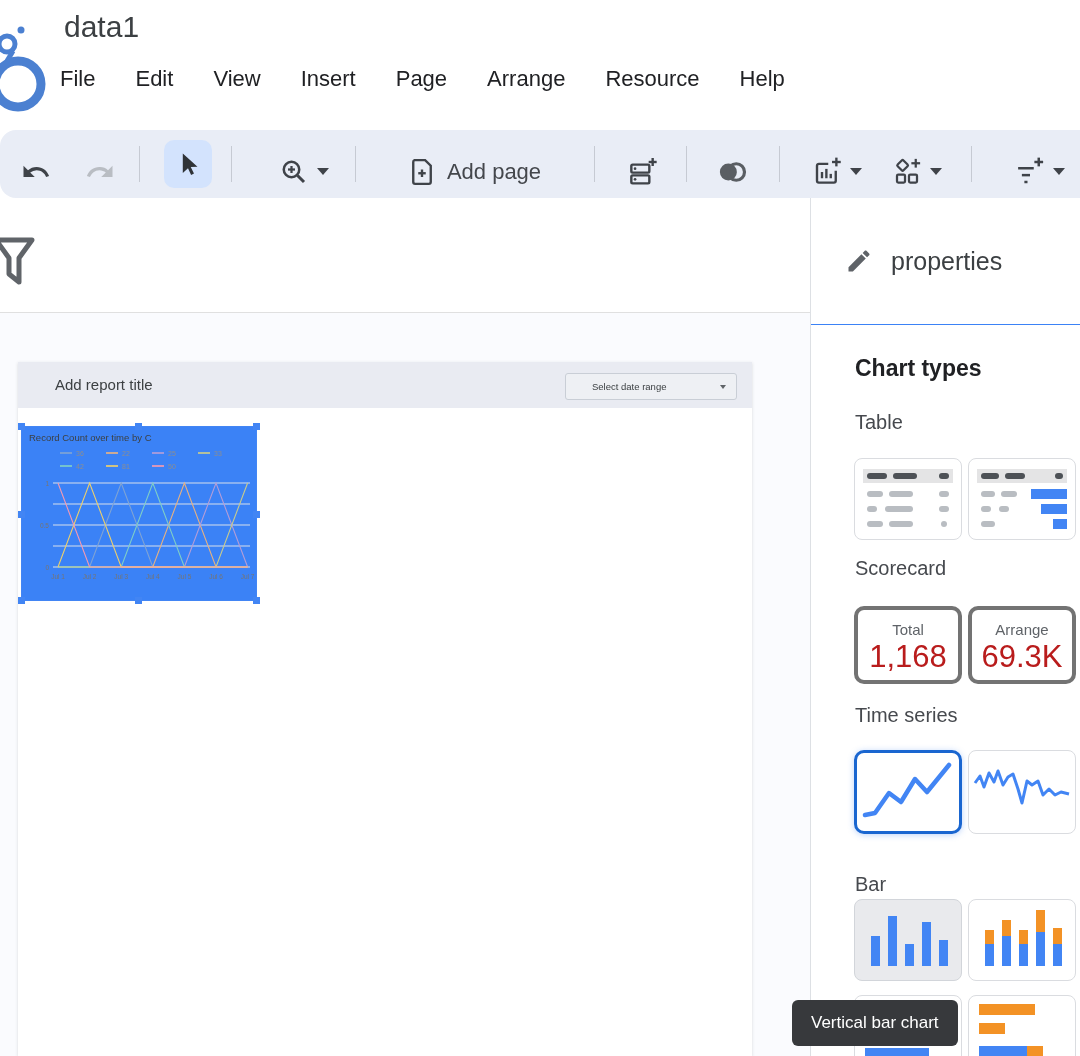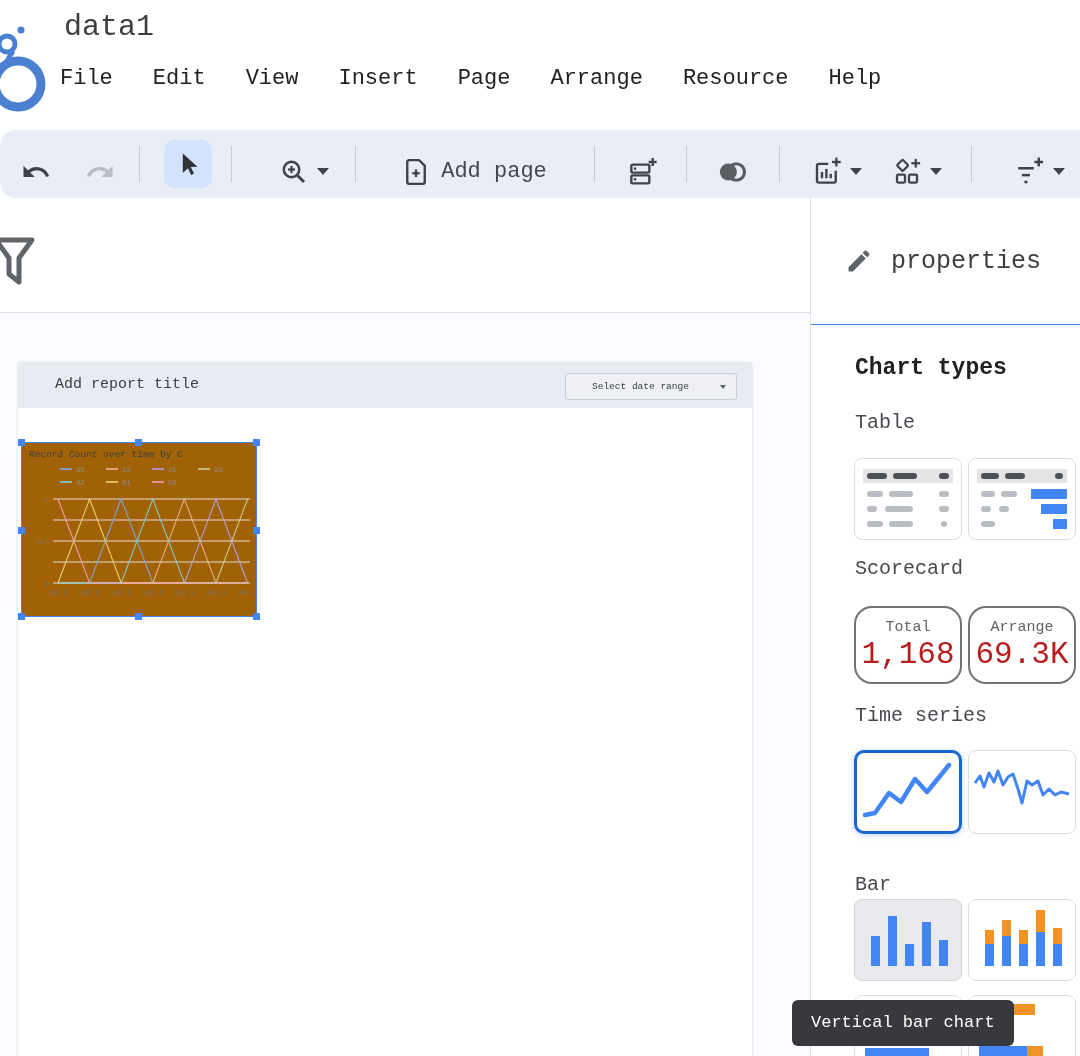--- a/index.html
+++ b/index.html
@@ -1,17 +1,17 @@
 <!DOCTYPE html>
 <html><head>
 <meta charset="utf-8">
 <style>
   html,body{margin:0;padding:0;}
   .app{position:relative;width:1080px;height:1056px;overflow:hidden;background:#fff;
-       font-family:Liberation Mono, monospace;color:#202124;}
+       font-family:Liberation Sans, sans-serif;color:#202124;}
   .abs{position:absolute;}
 
   
   .doc-title{position:absolute;left:64px;top:10px;font-size:30px;color:#3c4043;}
   .menubar{position:absolute;left:60px;top:66px;display:flex;gap:40px;font-size:22px;color:#202124;}
   .menubar span{cursor:default;}
 
   
   .toolbar{position:absolute;left:0;top:130px;width:1080px;height:68px;background:#e9edf6;
            border-radius:16px 0 0 16px;}
@@ -40,38 +40,38 @@
   .page{position:absolute;left:18px;top:49px;width:734px;height:694px;background:#fff;
         box-shadow:0 1px 3px rgba(60,64,67,.18);}
   .page-header{position:absolute;left:0;top:0;width:734px;height:46px;background:#e9ebf2;}
   .report-title{position:absolute;left:37px;top:14px;font-size:15px;color:#3c4043;}
   .date-btn{position:absolute;right:15px;top:11px;width:170px;height:25px;background:#eef0f4;
             border:1px solid #c9ced6;border-radius:3px;display:flex;align-items:center;cursor:pointer;}
   .date-btn-label{font-size:9.5px;color:#3c4043;margin-left:26px;flex:1;}
   .date-caret{width:0;height:0;border-left:3.5px solid transparent;border-right:3.5px solid transparent;
               border-top:4px solid #5f6368;margin-right:10px;}
 
-  .chart-frame{position:absolute;left:4px;top:81px;width:234px;height:173px;background:#a16207;
+  .chart-frame{position:absolute;left:4px;top:65px;width:234px;height:173px;background:#3b82f6;
                outline:1.6px solid #4285f4;cursor:move;}
   .handle{position:absolute;width:7px;height:7px;background:#4285f4;}
 
   
   .panel{position:absolute;left:810px;top:198px;width:270px;height:858px;background:#fff;
          border-left:1px solid #dde0e4;box-sizing:border-box;}
   .panel-header{position:absolute;left:0;top:0;width:100%;height:127px;border-bottom:1px solid #3b82f6;
                 box-sizing:border-box;display:flex;align-items:center;}
   .panel-header-label{font-size:25px;color:#3c4043;margin-left:18px;}
   .panel-title{position:absolute;left:44px;top:157px;font-size:23px;font-weight:600;color:#202124;}
   .group-label{position:absolute;left:44px;font-size:20px;color:#46494e;}
   .thumb{position:absolute;width:108px;height:82px;border:1px solid #dadce0;border-radius:8px;background:#fff;
          box-sizing:border-box;overflow:hidden;cursor:pointer;}
   .thumb.col1{left:43px;} .thumb.col2{left:157px;}
   .thumb.selected{border:3px solid #1a66d0;border-radius:10px;box-shadow:0 1px 6px rgba(66,133,244,.35);}
   .thumb.hovered{background:#e9eaed;border-color:#d2d5da;}
-  .scard{position:absolute;width:108px;height:78px;border:2px solid #737373;border-radius:18px;background:#fff;
+  .scard{position:absolute;width:108px;height:78px;border:4px solid #737373;border-radius:10px;background:#fff;
          box-sizing:border-box;text-align:center;cursor:pointer;}
   .scard .lbl{margin-top:11px;font-size:15px;color:#5f6368;}
   .scard .val{margin-top:1px;font-size:31px;color:#b91c1c;}
 
   .tooltip{position:absolute;left:792px;top:1000px;height:46px;line-height:46px;padding:0 19px;
            background:#37393c;border-radius:6px;color:#fff;font-size:17px;z-index:50;white-space:nowrap;}
 </style>
 </head>
 <body>
 

